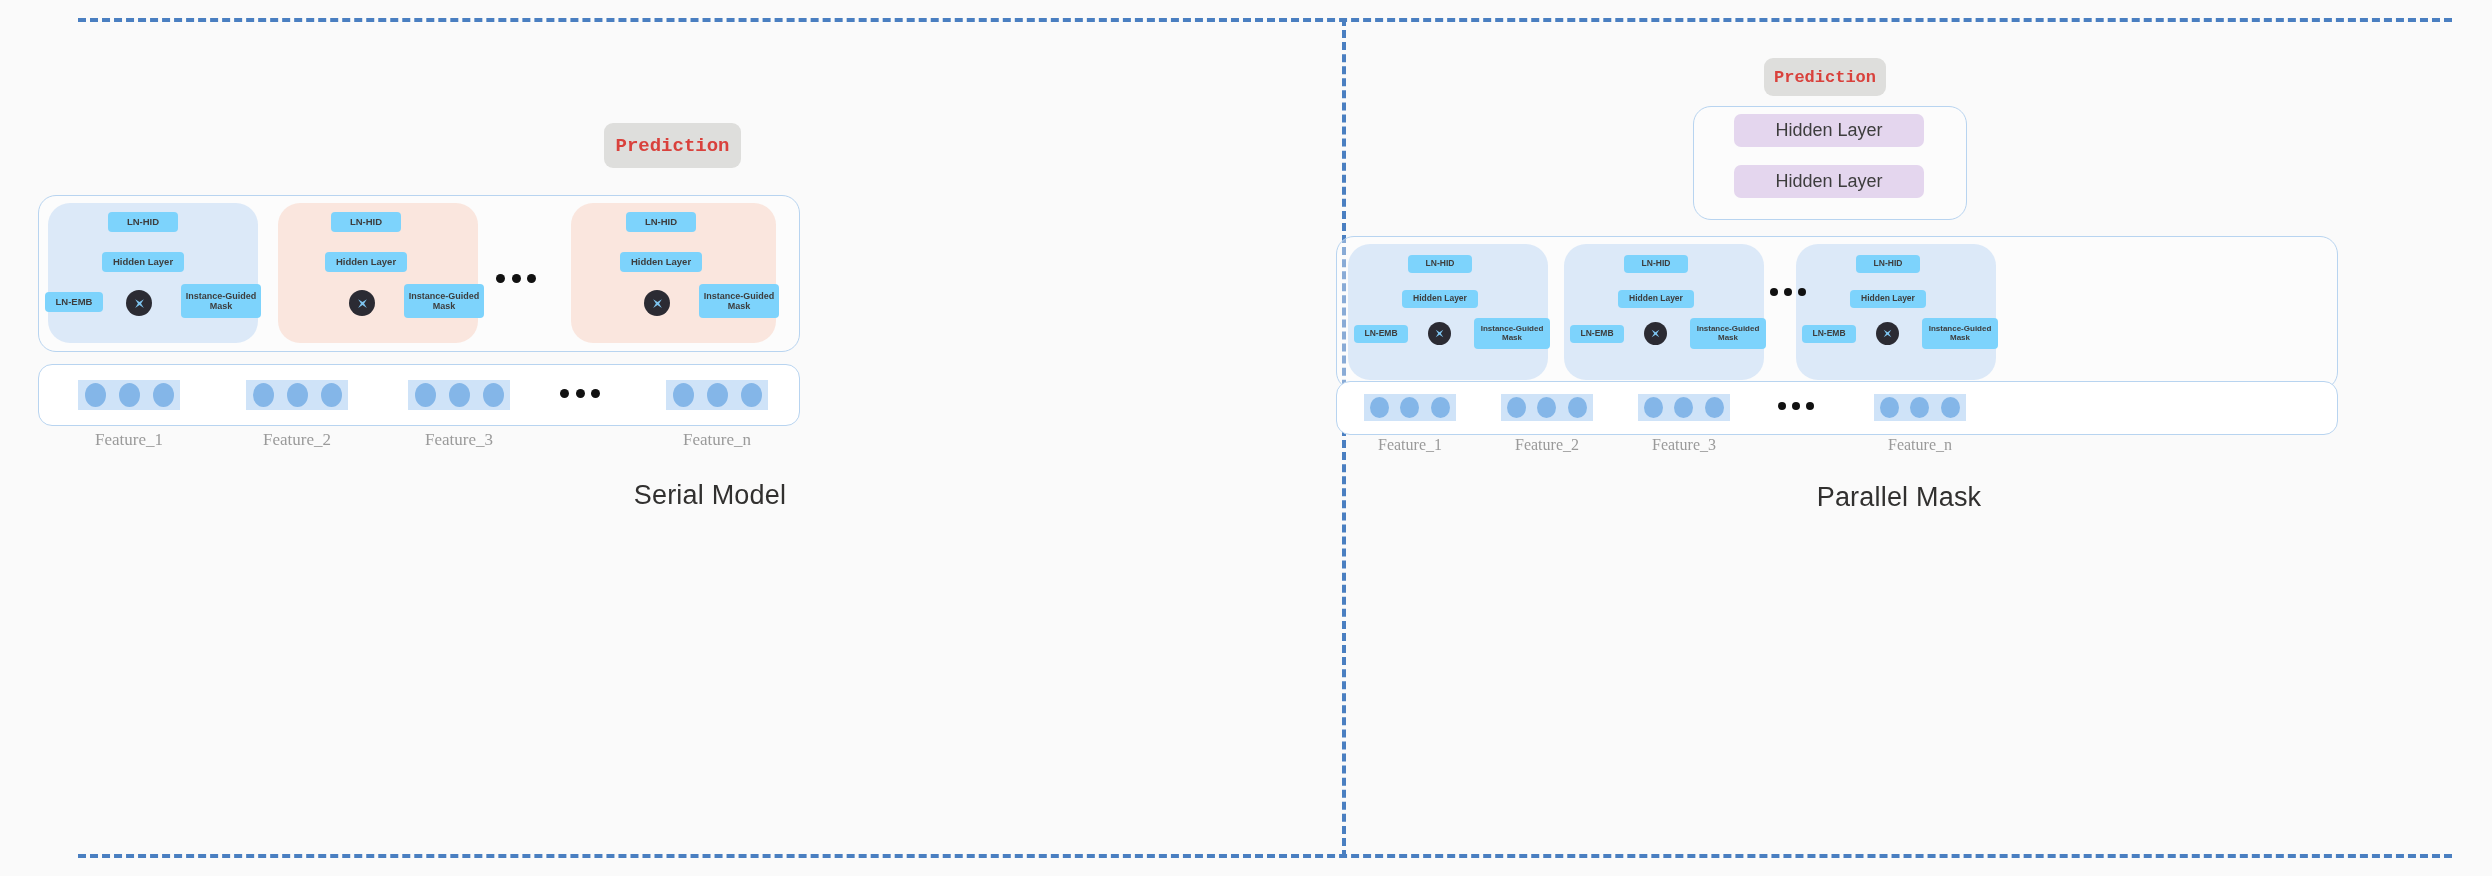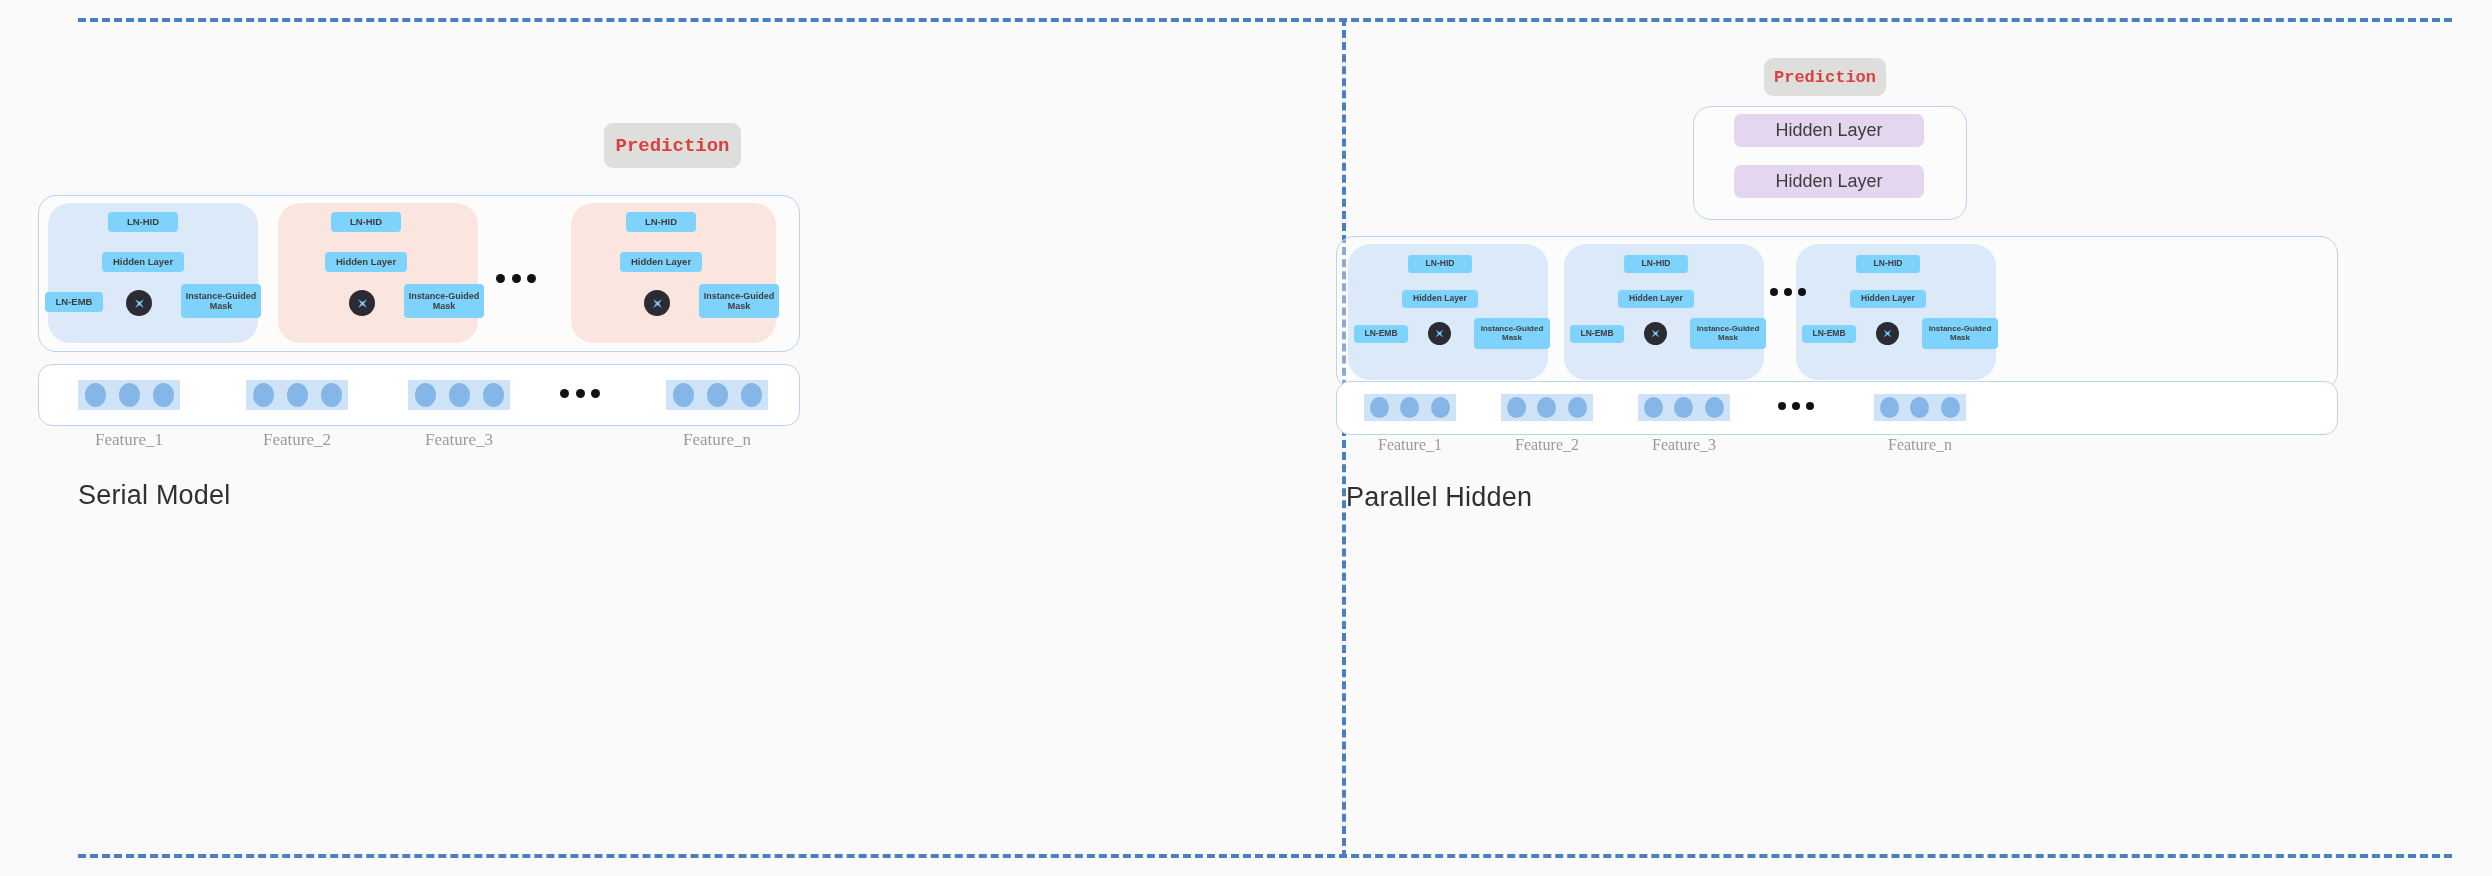--- a/index.html
+++ b/index.html
@@ -12,21 +12,21 @@
        border-top:4px dashed #4a7fc1;}
   .frame-top{top:18px;} .frame-bottom{bottom:18px;}
   .frame-divider{position:absolute;top:18px;bottom:18px;left:1342px;width:0;
        border-left:4px dashed #4a7fc1;}
 
   
   .panel{position:absolute;top:18px;bottom:18px;}
   .panel-left{left:78px;width:1264px;}
   .panel-right{left:1346px;right:40px;}
 
-  .panel-title{position:absolute;width:100%;text-align:left;
+  .panel-title{position:absolute;width:100%;text-align:center;
        font-size:27px;color:#31302f;letter-spacing:.2px;}
 
   
   .outer-box{position:absolute;border:1.6px solid #b8d4f0;border-radius:18px;
        background:rgba(255,255,255,0.35);}
 
   
   .module{position:absolute;border-radius:22px;}
   .module.blue{background:#dce9f8;}
   .module.pink{background:#fae6de;}
@@ -329,16 +329,16 @@
       <i style="width:8px;height:8px;"></i>
         <i style="width:8px;height:8px;"></i>
         <i style="width:8px;height:8px;"></i>
     </div>
 
     <div class="feat-label" style="left:18px;top:418px;width:92px;font-size:16px;">Feature_1</div>
     <div class="feat-label" style="left:155px;top:418px;width:92px;font-size:16px;">Feature_2</div>
     <div class="feat-label" style="left:292px;top:418px;width:92px;font-size:16px;">Feature_3</div>
     <div class="feat-label" style="left:528px;top:418px;width:92px;font-size:16px;">Feature_n</div>
 
-    <div class="panel-title" style="top:464px;">Parallel Hidden</div>
+    <div class="panel-title" style="top:464px;">Parallel Mask</div>
   </div>
 
 </div>
 
 </body></html>

